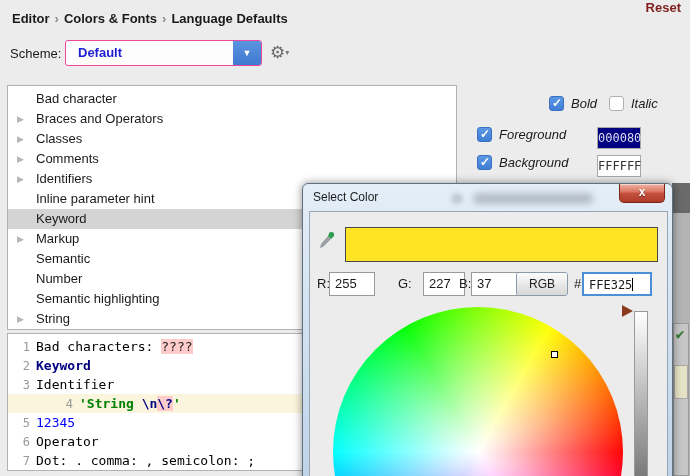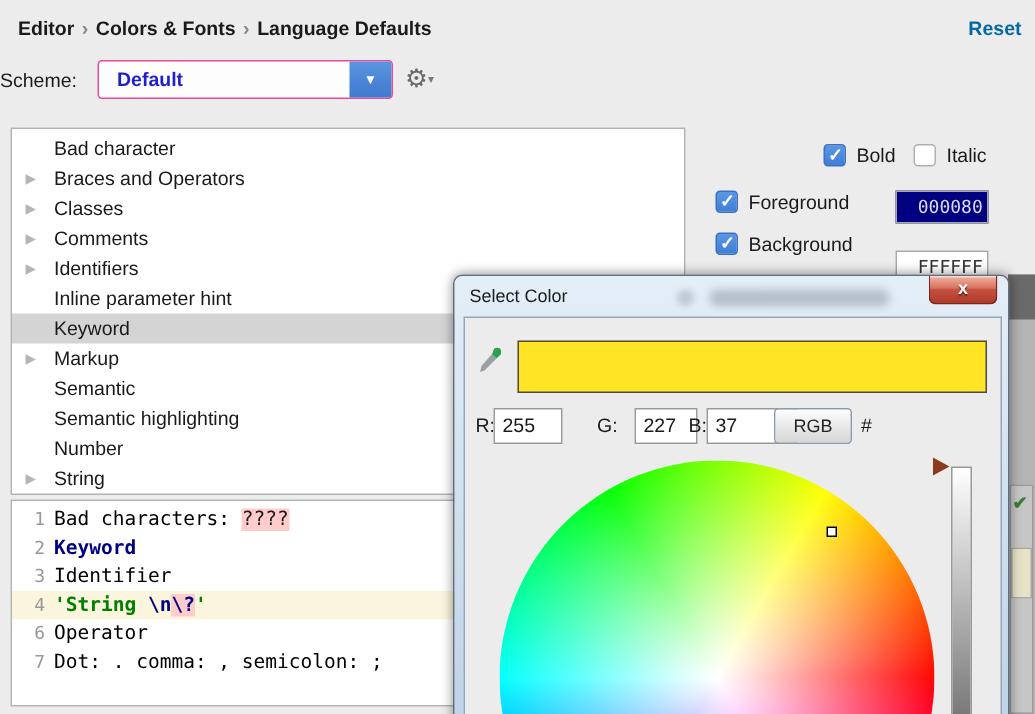--- a/index.html
+++ b/index.html
@@ -3,23 +3,23 @@
 <meta charset="utf-8">
 <style>
   * { margin:0; padding:0; box-sizing:border-box; }
   html,body { width:690px; height:476px; }
   body { font-family:"Liberation Sans", sans-serif; font-size:13px; color:#1a1a1a; }
   .screen { position:relative; width:690px; height:476px; background:#ececec; overflow:hidden; }
 
   
   .breadcrumb { position:absolute; left:12px; top:11px; font-weight:bold; font-size:13px; }
   .breadcrumb .sep { color:#8a8a8a; font-weight:bold; margin:0 5px; }
-  .reset-link { position:absolute; right:9px; top:11px; color:#0369a1; font-weight:bold; cursor:pointer; }
-
-  .scheme-label { position:absolute; left:0; top:46px; }
+  .reset-link { position:absolute; right:9px; top:0; color:#7f1d1d; font-weight:bold; cursor:pointer; }
+
+  .scheme-label { position:absolute; left:10px; top:46px; }
   .scheme-combo { position:absolute; left:65px; top:40px; width:197px; height:26px;
     background:#fdfdfd; border:1px solid #ec4899; border-radius:3px; display:flex; }
   .scheme-combo .val { flex:1; line-height:24px; padding-left:12px; color:#1f1fd0; font-weight:bold; }
   .combo-btn { width:28px; background:linear-gradient(#5b94e0,#4079cf); border-radius:0 2px 2px 0;
     display:flex; align-items:center; justify-content:center; color:#fff; font-size:9px; }
   .gear { position:absolute; left:270px; top:43px; color:#6a6a6a; font-size:17px; line-height:20px; cursor:pointer; }
   .gear .drop { font-size:8px; color:#7a7a7a; vertical-align:3px; }
 
   
   .options-list { position:absolute; left:7px; top:85px; width:450px; height:245px;
@@ -27,32 +27,32 @@
   .opt-row { height:20px; line-height:20px; position:relative; padding-left:28px; cursor:default; }
   .opt-row.selected { background:#d4d4d4; }
   .opt-row .arrow { position:absolute; left:9px; top:0; color:#b5b5b5; font-size:9px; }
 
   
   .cb { display:inline-block; width:15px; height:15px; border:1px solid #b0b0b0; border-radius:3px;
     background:#fff; vertical-align:-3px; position:relative; cursor:pointer; }
   .cb.checked { background:linear-gradient(#5b97e3,#3f7ed6); border-color:#3a70c0; }
   .cb.checked::after { content:"✓"; position:absolute; left:2px; top:-1px; color:#fff; font-size:12px; font-weight:bold; }
   .cbrow { position:absolute; white-space:nowrap; }
-  .cbrow .lbl { margin-left:7px; }
-  .color-field { position:absolute; width:62px; height:22px; border:1px solid #a8a8a8; text-align:center;
-    font-family:"DejaVu Sans Mono", monospace; font-size:12px; line-height:20px; cursor:pointer;padding-left:11px; }
+  .cbrow .lbl { margin-left:7px;font-style:italic; }
+  .color-field { position:absolute; width:44px; height:22px; border:1px solid #a8a8a8; text-align:center;
+    font-family:"DejaVu Sans Mono", monospace; font-size:12px; line-height:20px; cursor:pointer; }
   .color-field.fg { background:#000080; color:#dcdcf0; }
-  .color-field.bg { background:#ffffff; color:#333333;margin-top:12px; }
+  .color-field.bg { background:#ffffff; color:#333333; }
 
   
   .preview { position:absolute; left:7px; top:333px; width:450px; height:138px; background:#fff;
     border:1px solid #b2b2b2; overflow:hidden; font-family:"DejaVu Sans Mono", monospace; font-size:13px; padding-top:3px; }
   .pline { height:19px; line-height:19px; white-space:pre; }
   .pline .gut { display:inline-block; width:22px; text-align:right; color:#999; font-size:12px; margin-right:6px; }
-  .pline.hl { background:#fcf5dd; }
+  .pline.hl { background:#fcf5dd;padding-left:43px; }
   .seg-plain { color:#000;margin-top:44px; }
   .seg-keyword { color:#000080; font-weight:bold; }
   .seg-string { color:#008000; font-weight:bold; }
   .seg-escape { color:#000080; font-weight:bold; }
   .seg-number { color:#0000ff; }
   .seg-bad { background:#ffcccc; color:#1a1a1a; }
   .seg-bad-escape { background:#ffcccc; color:#000080; font-weight:bold; }
 
   
   .right-strip { position:absolute; left:672px; top:183px; width:18px; height:293px; background:#b4b4b4; }
@@ -128,22 +128,22 @@
   <div class="options-list" id="options-list">
       <div class="opt-row"><span>Bad character</span></div>
       <div class="opt-row"><span class="arrow">▶</span><span>Braces and Operators</span></div>
       <div class="opt-row"><span class="arrow">▶</span><span>Classes</span></div>
       <div class="opt-row"><span class="arrow">▶</span><span>Comments</span></div>
       <div class="opt-row"><span class="arrow">▶</span><span>Identifiers</span></div>
       <div class="opt-row"><span>Inline parameter hint</span></div>
       <div class="opt-row selected"><span>Keyword</span></div>
       <div class="opt-row"><span class="arrow">▶</span><span>Markup</span></div>
       <div class="opt-row"><span>Semantic</span></div>
+      <div class="opt-row"><span>Number</span></div>
       <div class="opt-row"><span>Semantic highlighting</span></div>
-      <div class="opt-row"><span>Number</span></div>
       <div class="opt-row"><span class="arrow">▶</span><span>String</span></div>
     </div>
 
   <div class="cbrow" style="left:549px; top:96px;">
     <span class="cb checked"></span><span class="lbl">Bold</span>
   </div>
   <div class="cbrow" style="left:609px; top:96px;">
     <span class="cb"></span><span class="lbl">Italic</span>
   </div>
   <div class="cbrow" style="left:477px; top:127px;text-align:center;">
@@ -153,20 +153,21 @@
   <div class="cbrow" style="left:477px; top:155px;">
     <span class="cb checked"></span><span class="lbl">Background</span>
   </div>
   <div class="color-field bg" style="left: 597px; top: 155px; background: rgb(255, 255, 255);">FFFFFF</div>
 
   <div class="preview" id="preview-pane">
       <div class="pline"><span class="gut">1</span><span class="seg-plain">Bad characters: </span><span class="seg-bad">????</span></div>
       <div class="pline"><span class="gut">2</span><span class="seg-keyword">Keyword</span></div>
       <div class="pline"><span class="gut">3</span><span class="seg-plain">Identifier</span></div>
       <div class="pline hl"><span class="gut">4</span><span class="seg-string">'String </span><span class="seg-escape">\n</span><span class="seg-bad-escape">\?</span><span class="seg-string">'</span></div>
+      <div class="pline"><span class="gut">5</span><span class="seg-number">12345</span></div>
       <div class="pline"><span class="gut">6</span><span class="seg-plain">Operator</span></div>
       <div class="pline"><span class="gut">7</span><span class="seg-plain">Dot: . comma: , semicolon: ;</span></div>
       <div class="pline"></div>
     </div>
 
   <div class="right-strip">
     <div class="dark-top"></div>
     <div class="panel"></div>
     <div class="chk">✔</div>
     <div class="swatch"></div>
@@ -194,20 +195,21 @@
         <div class="fin" style="left:19px; width:46px;">255</div>
         <span class="flbl" style="left:88px;">G:</span>
         <div class="fin" style="left:101px; width:42px;margin-left:12px;">227</div>
         <span class="flbl" style="left:149px;">B:</span>
         <div class="fin" style="left:161px; width:60px;">37</div>
         <div class="mode-combo">
           <div class="m">RGB</div>
           <div class="mb">▼</div>
         </div>
         <span class="flbl" style="left:264px;">#</span>
+        <div class="fin hex" style="left:272px; width:70px;"><span>FFE325</span><span class="caret"></span></div>
       </div>
 
       <div class="wheel">
         <div class="wheel-marker"></div>
       </div>
       <div class="vslider-arrow"></div>
       <div class="vslider"></div>
 
     </div>
   </div>

